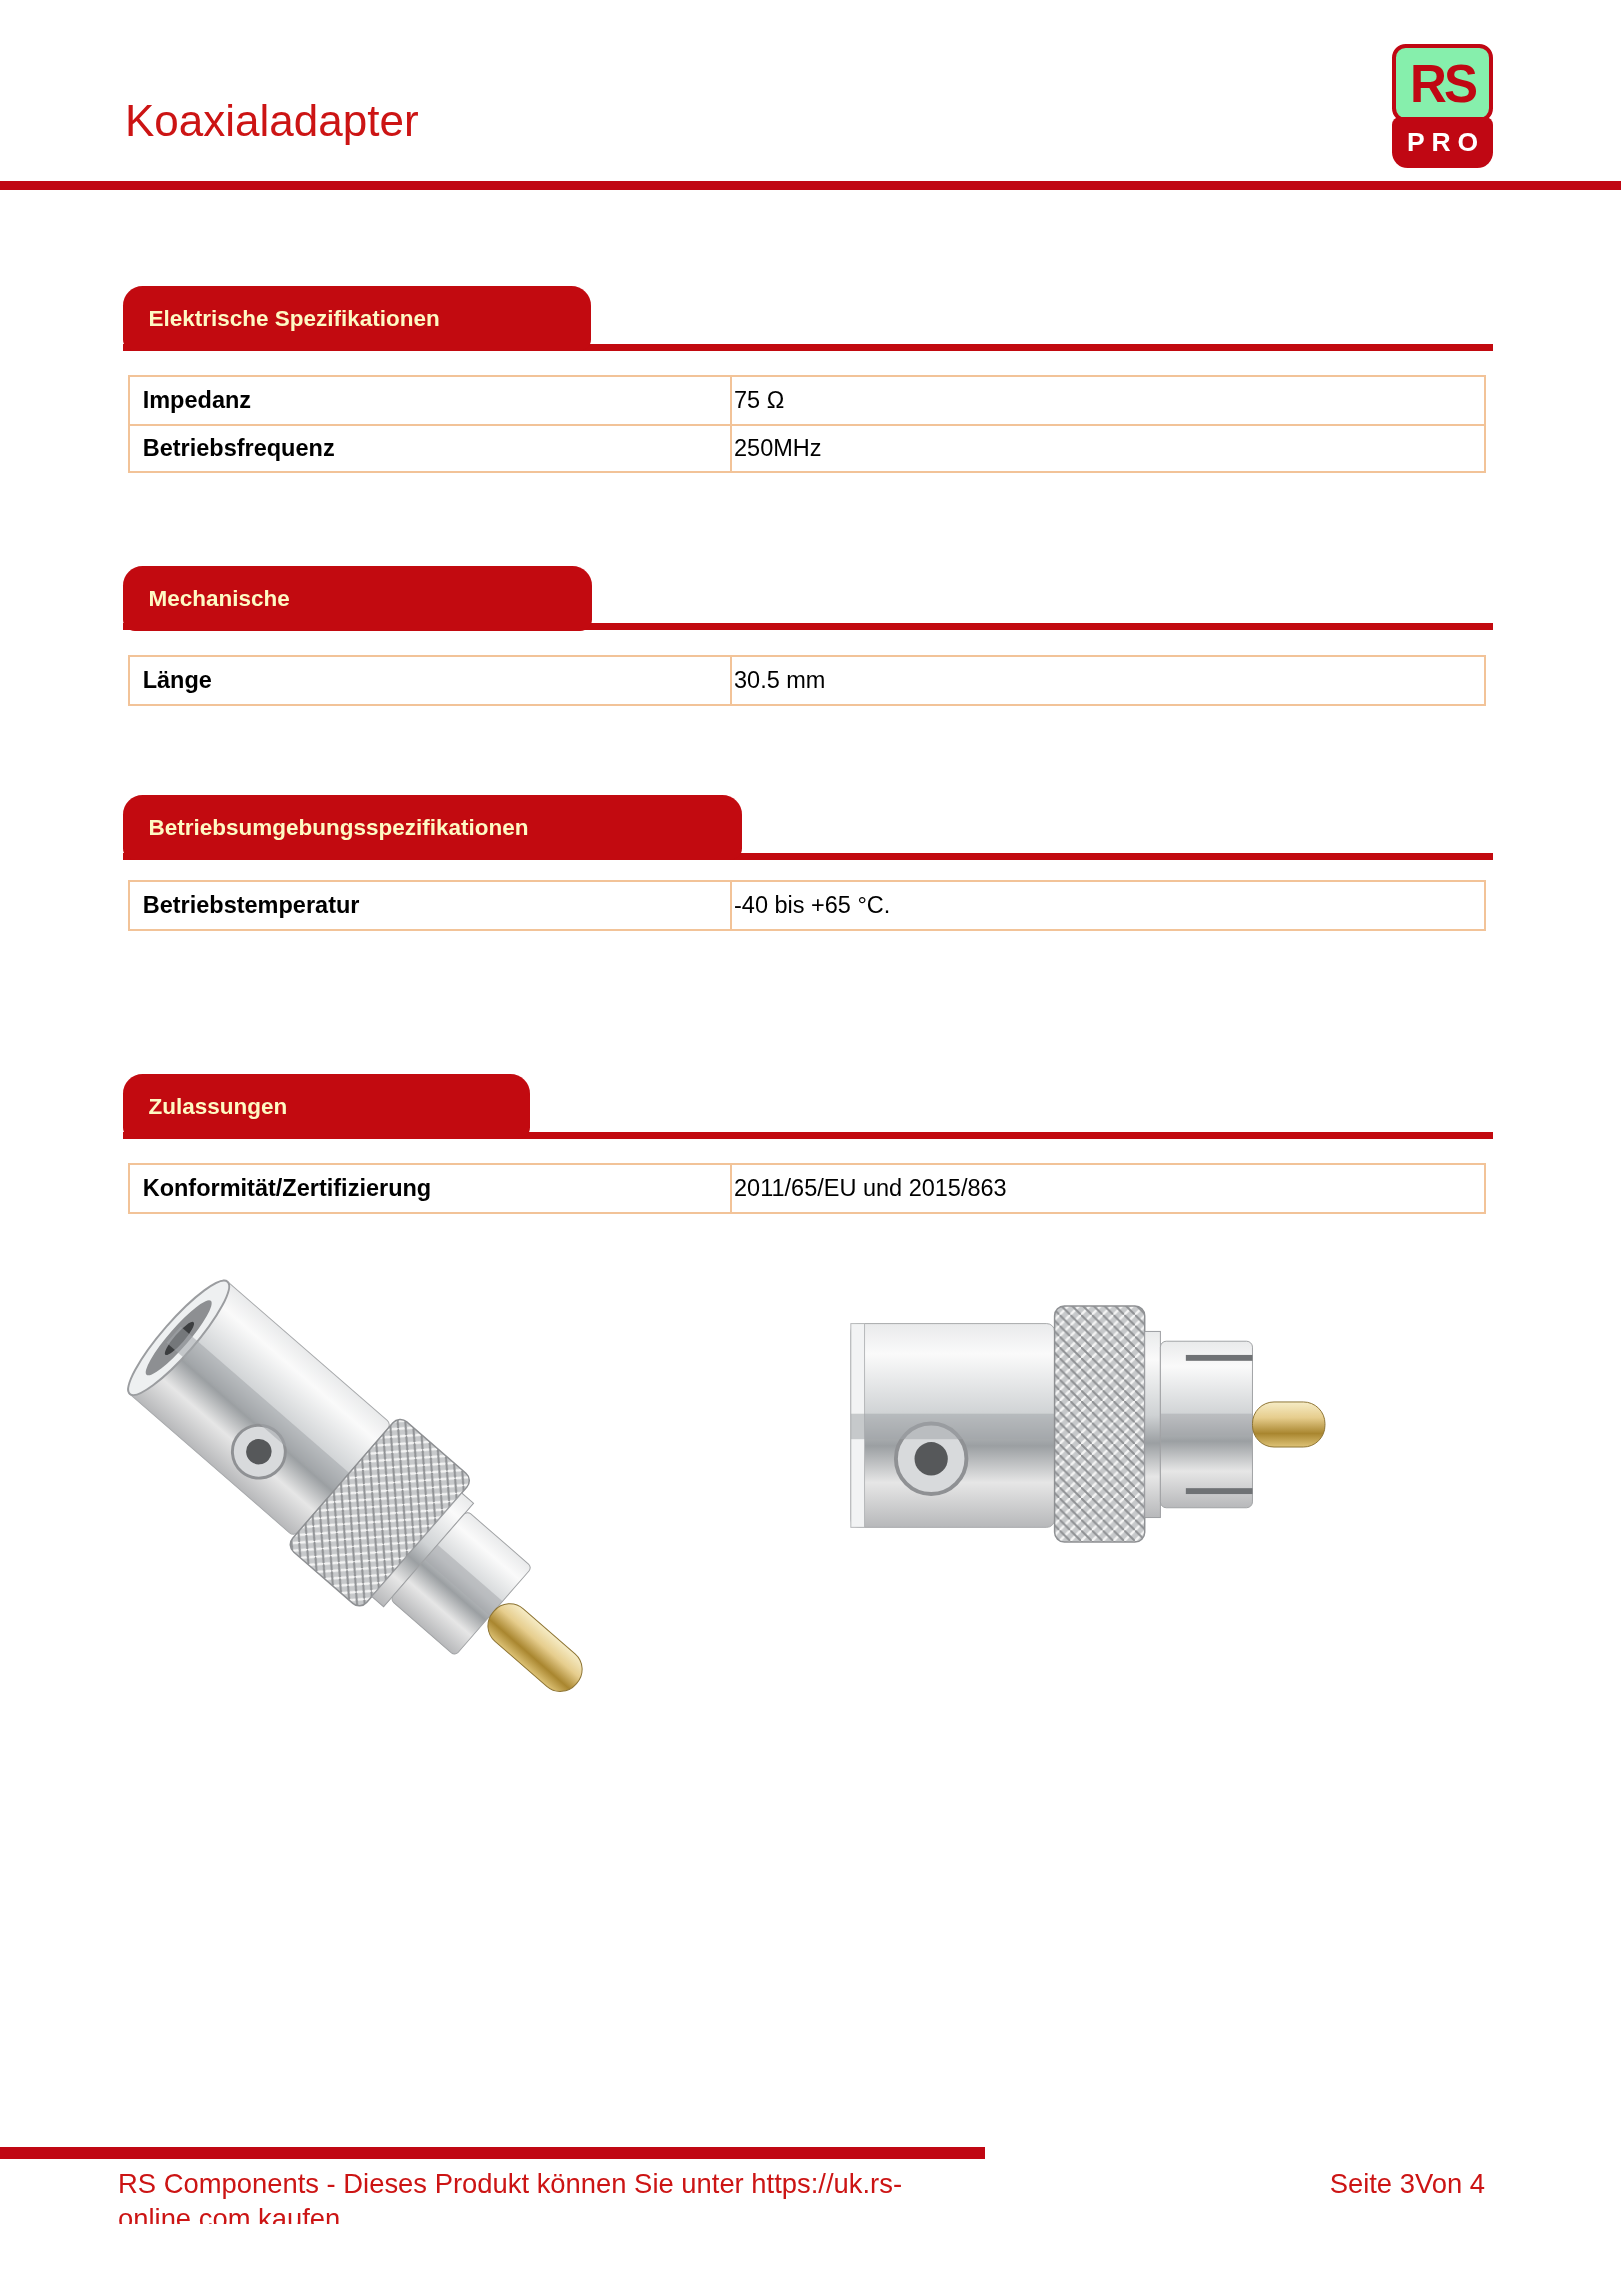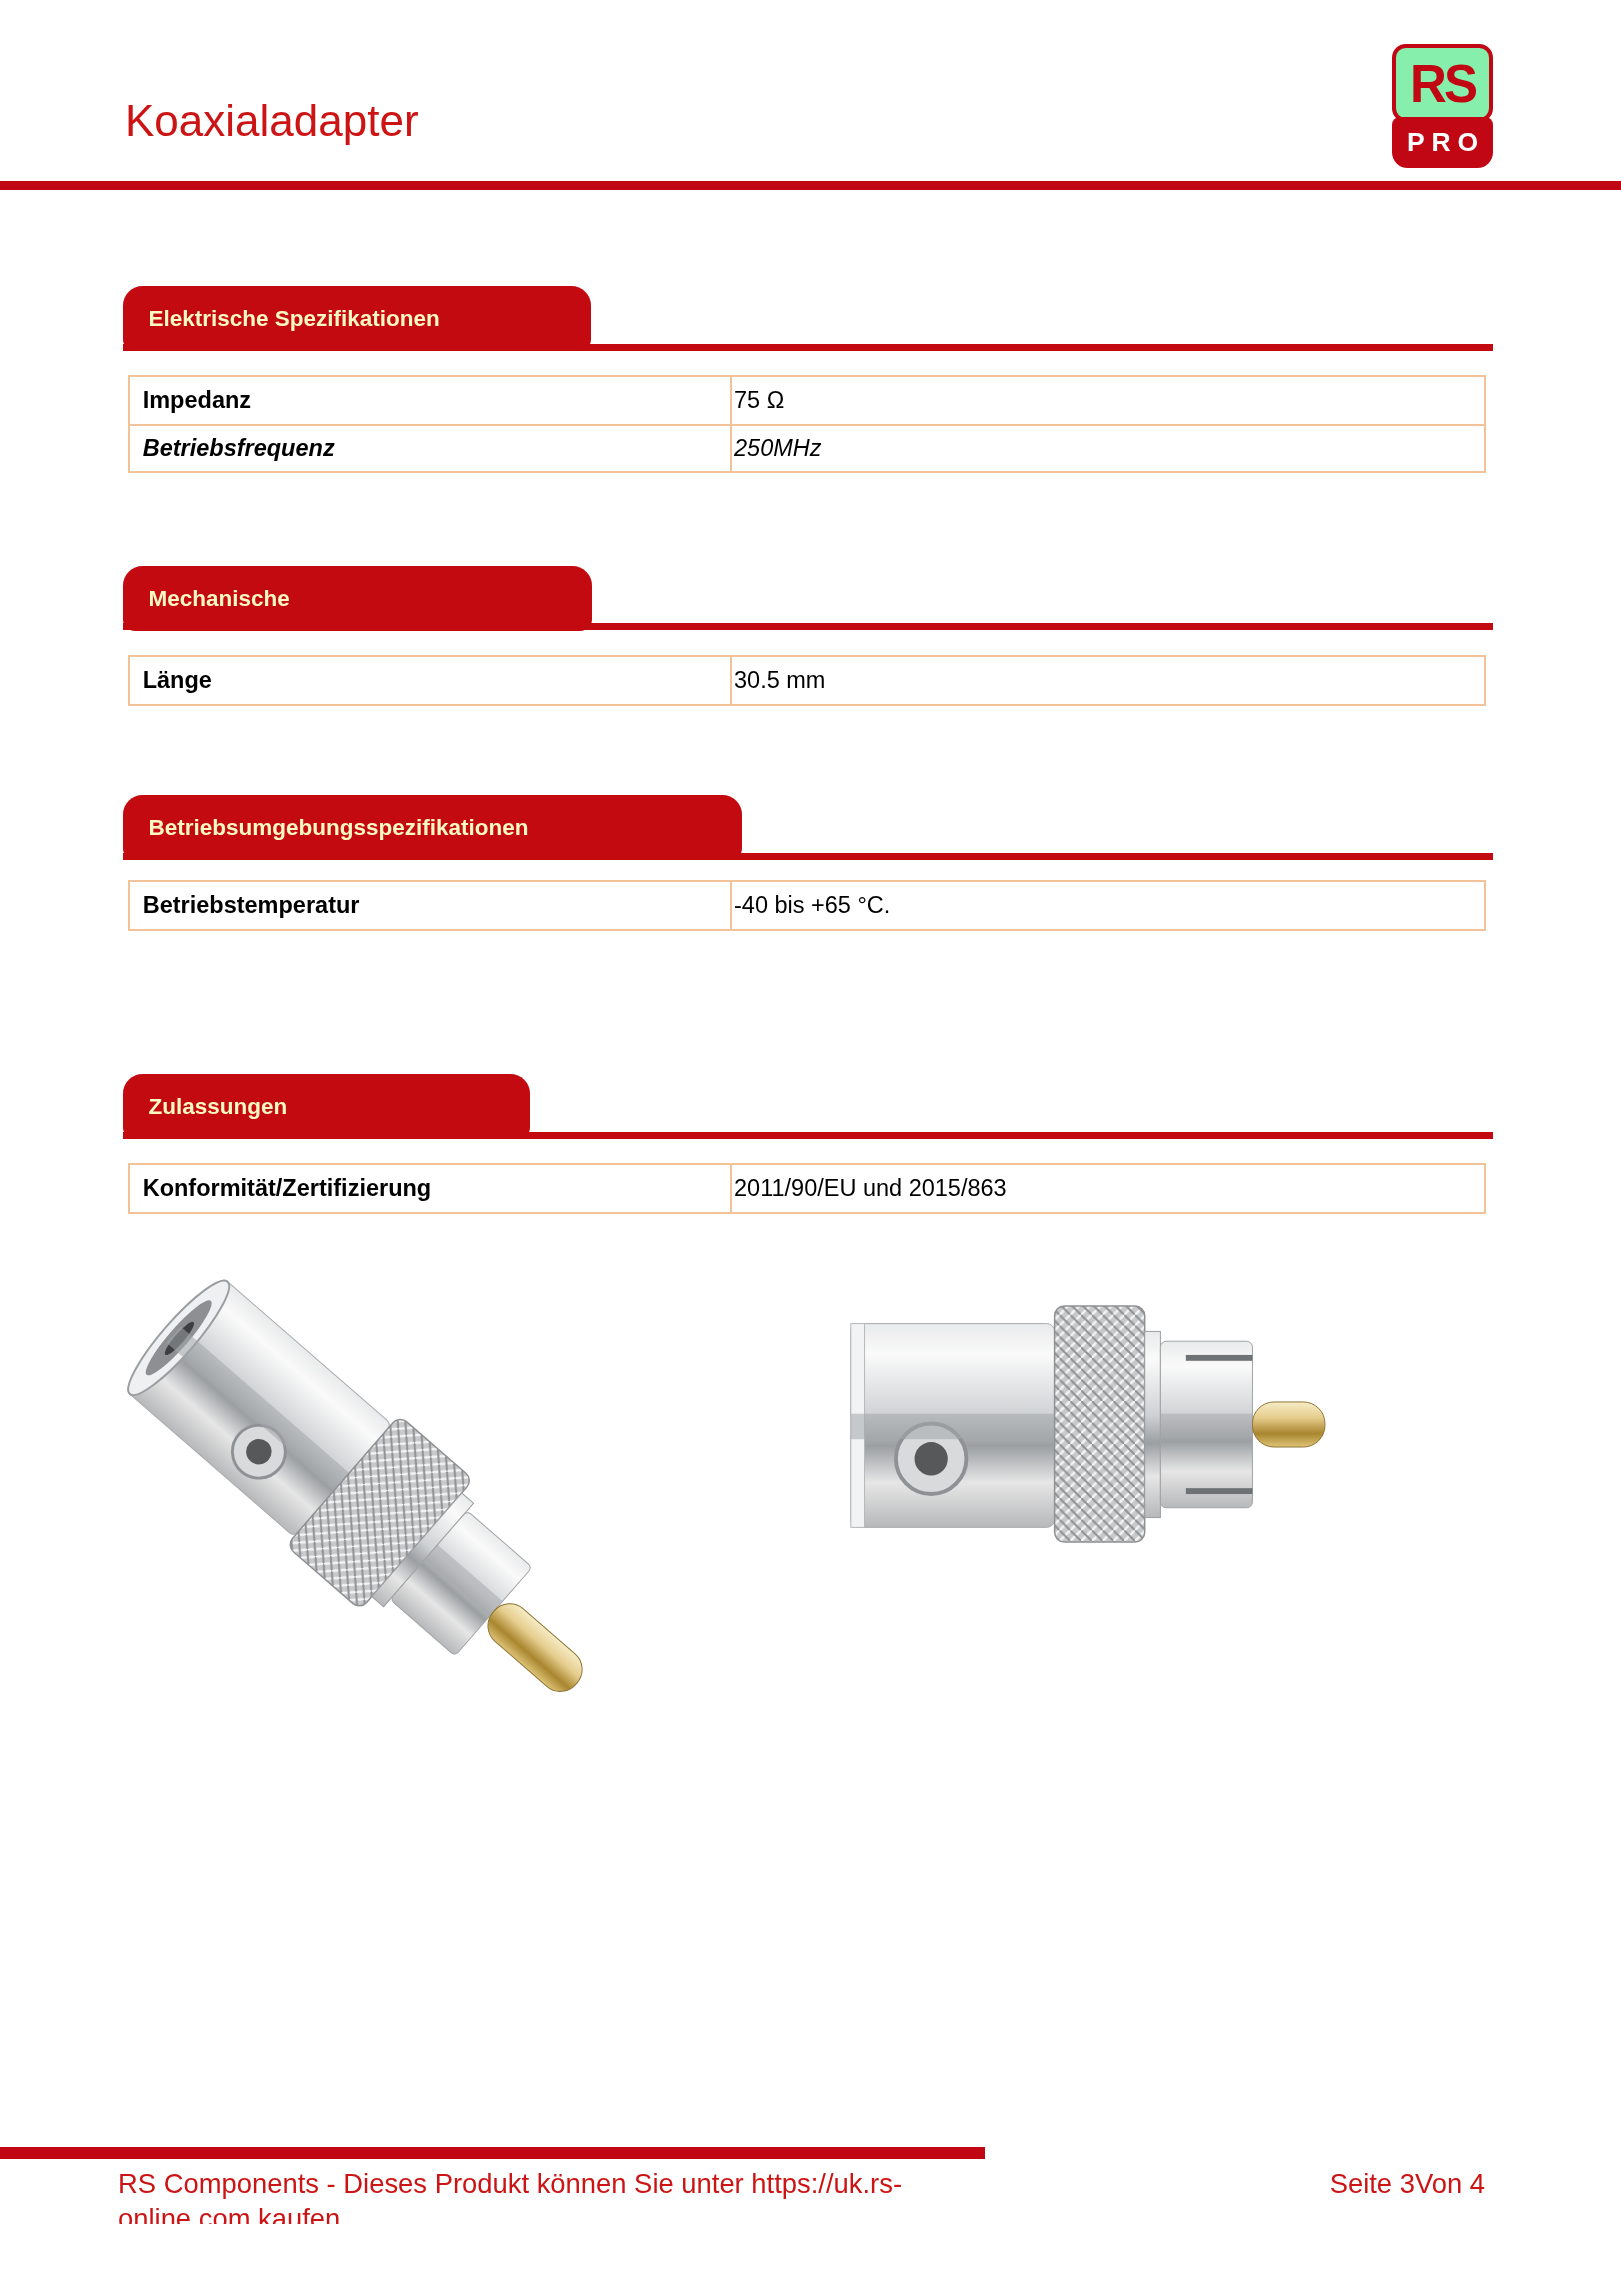--- a/index.html
+++ b/index.html
@@ -57,21 +57,21 @@
   }
   
   .spec-table{
     position:absolute;left:128px;width:1358px;
     border:2px solid #f2c398;box-sizing:border-box;
     background:#ffffff;
   }
   .spec-row{
     display:flex;height:47px;box-sizing:border-box;
   }
-  .spec-row + .spec-row{border-top:2px solid #f2c398;font-style:italic;}
+  .spec-row + .spec-row{border-top:2px solid #f2c398;}
   .spec-label{
     width:602px;box-sizing:border-box;
     border-right:2px solid #f2c398;
     display:flex;align-items:center;
     padding-left:12.7px;
     font-weight:700;font-size:23.5px;color:#000000;
   }
   .spec-value{
     flex:1;display:flex;align-items:center;
     padding-left:2px;
@@ -154,21 +154,21 @@
     </div>
   </div>
 
   <div class="section-rule" style="top:1132px;width:1370px;"></div>
   <div class="section-tab" style="top:1074px;width:407px;">
     <span class="tab-label">Zulassungen</span>
   </div>
   <div class="spec-table" style="top:1163px;">
     <div class="spec-row">
       <div class="spec-label">Konformität/Zertifizierung</div>
-      <div class="spec-value">2011/90/EU und 2015/863</div>
+      <div class="spec-value">2011/65/EU und 2015/863</div>
     </div>
   </div>
 
   <div class="photo" style="left:113px;top:1240px;width:480px;height:480px;">
     <svg width="480" height="480" viewBox="0 0 490 490">
       <defs>
         <linearGradient id="silvA" x1="0" y1="0" x2="0" y2="1">
           <stop offset="0" stop-color="#e9eaeb"></stop>
           <stop offset="0.15" stop-color="#fafafa"></stop>
           <stop offset="0.45" stop-color="#cfd2d4"></stop>

